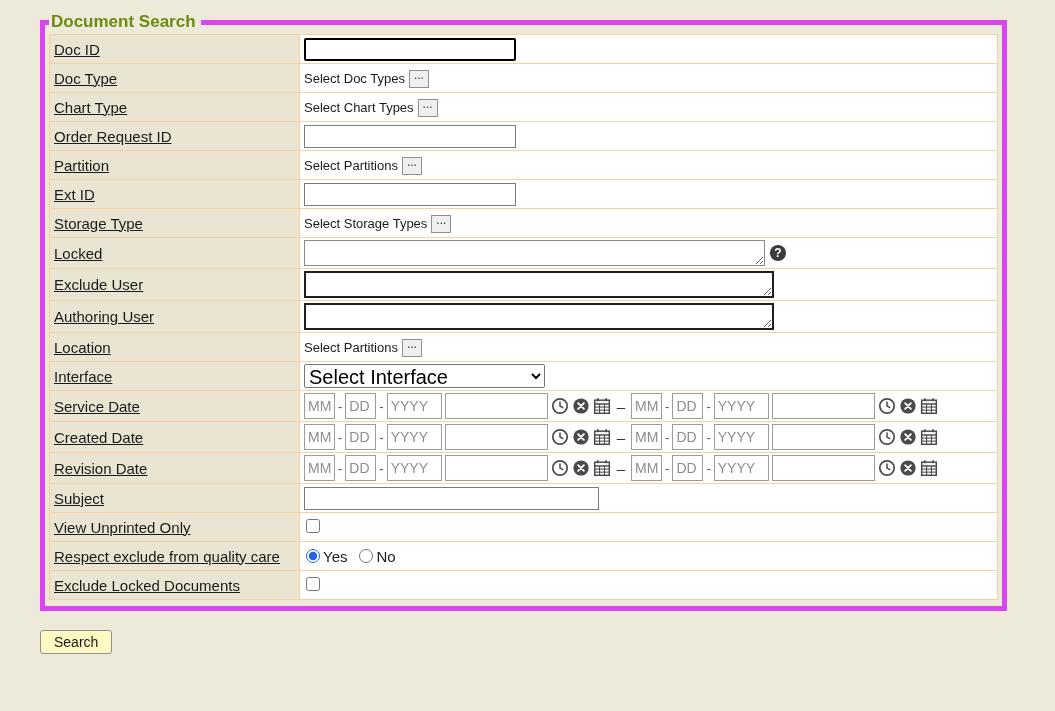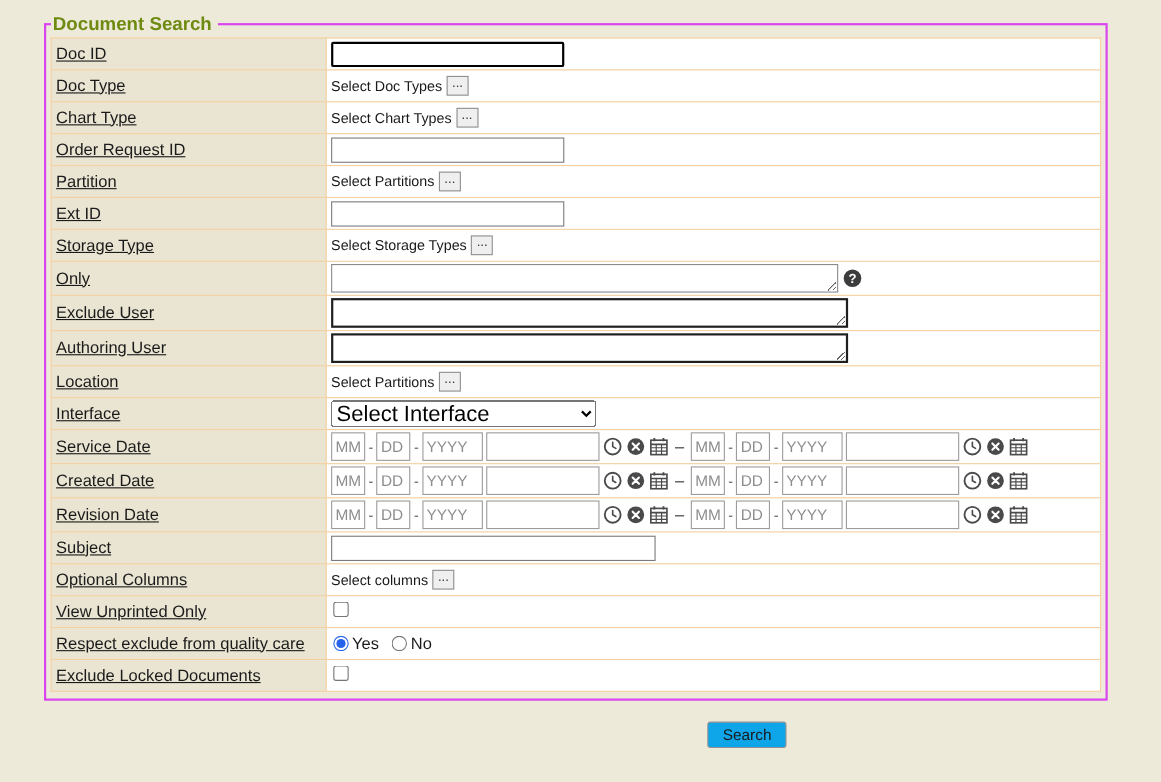--- a/index.html
+++ b/index.html
@@ -9,21 +9,21 @@
     background:#edeada;
     font-family:"Liberation Sans", sans-serif;
     color:#1a1a1a;
   }
   .wrap { padding:12px 0 0 40px; }
 
   fieldset.ds {
     width:967px;
     margin:0;
     padding:2px 4px 6px 4px;
-    border:2px solid #d946ef;
+    border:5px solid #d946ef;
   }
   fieldset.ds legend {
     font-size:17px;
     font-weight:bold;
     color:#6f8a10;
     padding:0 5px 0 2px;
   }
 
   table.search { border-collapse:collapse; width:100%; }
   table.search td {
@@ -85,22 +85,22 @@
   .icon svg { width:18px; height:18px; display:block; }
 
   .cb { width:14px; height:14px; margin:0 0 0 2px; }
 
   .radio-wrap { display:flex; align-items:flex-start; }
   label.rlbl { display:flex; align-items:center; font-size:15px; margin-right:10px; cursor:pointer; }
   input[type=radio] { width:14px; height:14px; accent-color:#2563eb; margin:0 3px 0 2px; }
 
   .search-row { margin-top:19px; }
   .search-btn {
-    margin-left:603px; font-size:14px; font-family:inherit;
-    padding:3px 13px; border:1px solid #919191; background:#0ea5e9;
+    font-size:14px; font-family:inherit;
+    padding:3px 13px; border:1px solid #919191; background:#fef9c3;
     border-radius:3px; cursor:pointer; color:#1a1a1a;
   }
 </style>
 </head>
 <body>
 
 <svg width="0" height="0" style="position:absolute">
   <defs>
     <symbol id="ic-clock" viewBox="0 0 17 17">
       <circle cx="8.5" cy="8.5" r="6.8" fill="none" stroke="#4a4a4a" stroke-width="1.6"></circle>
@@ -173,21 +173,21 @@
       </tr>
 
       <tr>
         <td class="lbl">Storage Type</td>
         <td class="fld">
           <span class="seltext">Select Storage Types</span><button class="dots">...</button>
         </td>
       </tr>
 
       <tr>
-        <td class="lbl">Only</td>
+        <td class="lbl">Locked</td>
         <td class="fld">
           <textarea class="ta chart-ta" style=""></textarea><span class="help">?</span>
         </td>
       </tr>
 
       <tr>
         <td class="lbl">Exclude User</td>
         <td class="fld">
           <textarea class="ta user-ta" style=""></textarea>
         </td>
@@ -381,26 +381,20 @@
         </td>
       </tr>
 
       <tr>
         <td class="lbl">Subject</td>
         <td class="fld">
           <input type="text" class="ti w295" style="">
         </td>
       </tr>
 
-      <tr>
-        <td class="lbl">Optional Columns</td>
-        <td class="fld">
-          <span class="seltext">Select columns</span><button class="dots">...</button>
-        </td>
-      </tr>
 
       <tr>
         <td class="lbl">View Unprinted Only</td>
         <td class="fld">
           <input type="checkbox" class="cb" style="">
         </td>
       </tr>
 
       <tr>
         <td class="lbl">Respect exclude from quality care</td>

